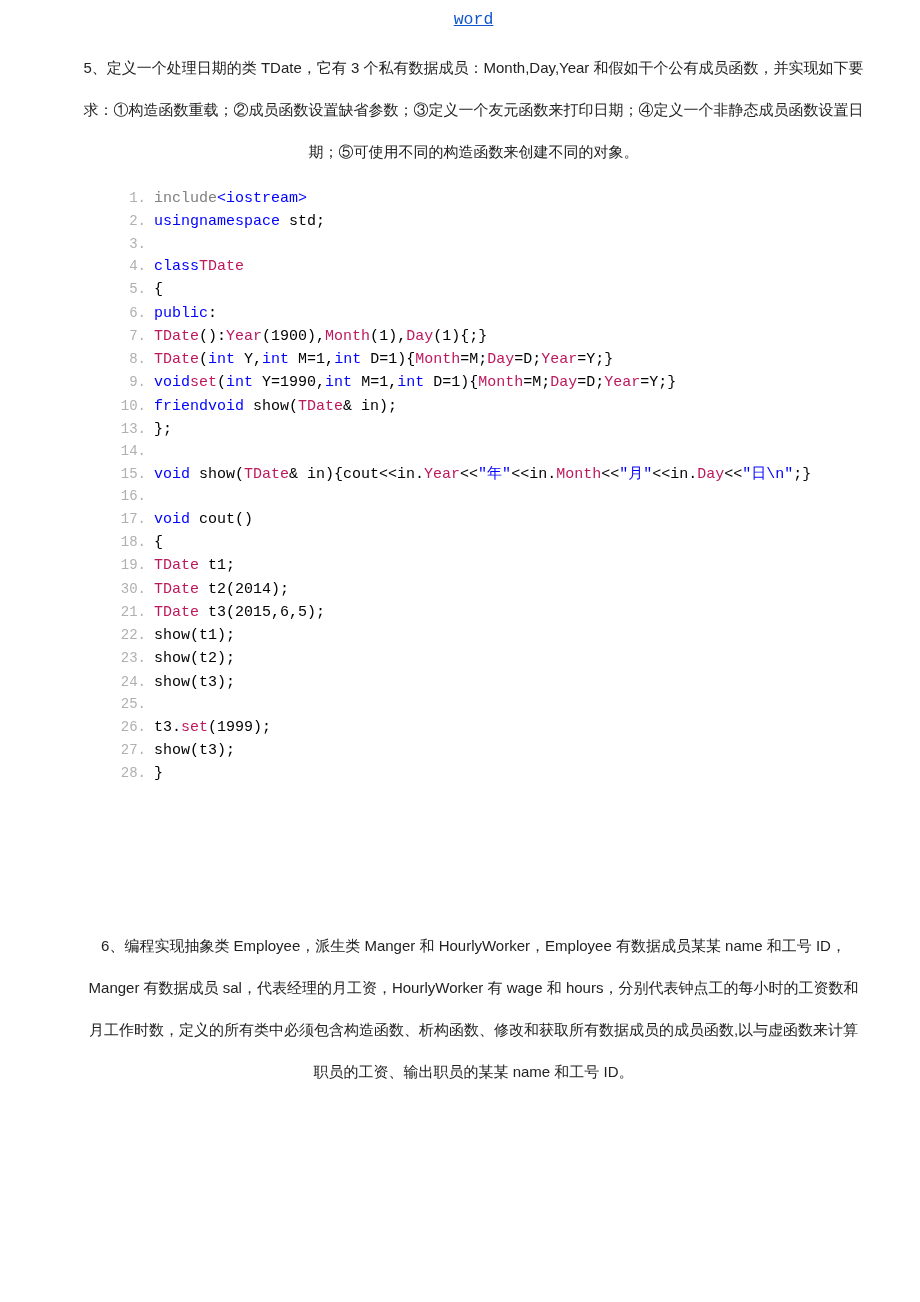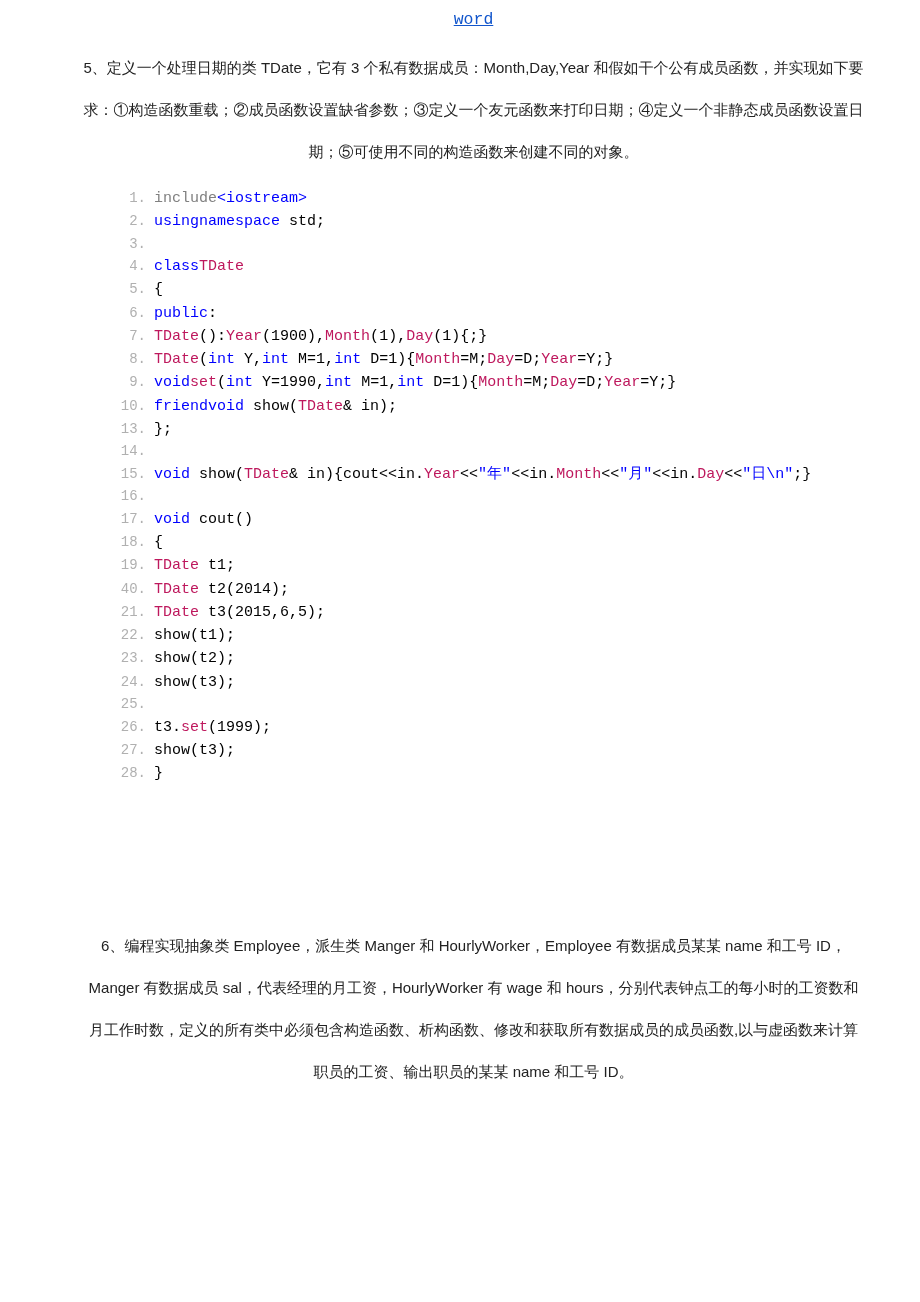--- a/index.html
+++ b/index.html
@@ -72,21 +72,21 @@
       <div class="code-line"><span class="ln">8.</span><span><span class="teal">TDate</span><span class="plain">(</span><span class="kw">int</span><span class="plain"> Y,</span><span class="kw">int</span><span class="plain"> M=</span><span class="plain">1</span><span class="plain">,</span><span class="kw">int</span><span class="plain"> D=</span><span class="plain">1</span><span class="plain">){</span><span class="teal">Month</span><span class="plain">=M;</span><span class="teal">Day</span><span class="plain">=D;</span><span class="teal">Year</span><span class="plain">=Y;}</span></span></div>
       <div class="code-line"><span class="ln">9.</span><span><span class="kw">void</span><span class="teal">set</span><span class="plain">(</span><span class="kw">int</span><span class="plain"> Y=</span><span class="plain">1990</span><span class="plain">,</span><span class="kw">int</span><span class="plain"> M=</span><span class="plain">1</span><span class="plain">,</span><span class="kw">int</span><span class="plain"> D=</span><span class="plain">1</span><span class="plain">){</span><span class="teal">Month</span><span class="plain">=M;</span><span class="teal">Day</span><span class="plain">=D;</span><span class="teal">Year</span><span class="plain">=Y;}</span></span></div>
       <div class="code-line"><span class="ln">10.</span><span><span class="kw">friend</span><span class="kw">void</span><span class="plain"> show(</span><span class="teal">TDate</span><span class="plain">&amp; in);</span></span></div>
       <div class="code-line"><span class="ln">13.</span><span><span class="plain">};</span></span></div>
       <div class="code-line"><span class="ln">14.</span><span></span></div>
       <div class="code-line"><span class="ln">15.</span><span><span class="kw">void</span><span class="plain"> show(</span><span class="teal">TDate</span><span class="plain">&amp; in){cout&lt;&lt;in.</span><span class="teal">Year</span><span class="plain">&lt;&lt;</span><span class="str">"年"</span><span class="plain">&lt;&lt;in.</span><span class="teal">Month</span><span class="plain">&lt;&lt;</span><span class="str">"月"</span><span class="plain">&lt;&lt;in.</span><span class="teal">Day</span><span class="plain">&lt;&lt;</span><span class="str">"日\n"</span><span class="plain">;}</span></span></div>
       <div class="code-line"><span class="ln">16.</span><span></span></div>
       <div class="code-line"><span class="ln">17.</span><span><span class="kw">void</span><span class="plain"> cout()</span></span></div>
       <div class="code-line"><span class="ln">18.</span><span><span class="plain">{</span></span></div>
       <div class="code-line"><span class="ln">19.</span><span><span class="teal">TDate</span><span class="plain"> t1;</span></span></div>
-      <div class="code-line"><span class="ln">40.</span><span><span class="teal">TDate</span><span class="plain"> t2(</span><span class="plain">2014</span><span class="plain">);</span></span></div>
+      <div class="code-line"><span class="ln">30.</span><span><span class="teal">TDate</span><span class="plain"> t2(</span><span class="plain">2014</span><span class="plain">);</span></span></div>
       <div class="code-line"><span class="ln">21.</span><span><span class="teal">TDate</span><span class="plain"> t3(</span><span class="plain">2015</span><span class="plain">,</span><span class="plain">6</span><span class="plain">,</span><span class="plain">5</span><span class="plain">);</span></span></div>
       <div class="code-line"><span class="ln">22.</span><span><span class="plain">show(t1);</span></span></div>
       <div class="code-line"><span class="ln">23.</span><span><span class="plain">show(t2);</span></span></div>
       <div class="code-line"><span class="ln">24.</span><span><span class="plain">show(t3);</span></span></div>
       <div class="code-line"><span class="ln">25.</span><span></span></div>
       <div class="code-line"><span class="ln">26.</span><span><span class="plain">t3.</span><span class="teal">set</span><span class="plain">(</span><span class="plain">1999</span><span class="plain">);</span></span></div>
       <div class="code-line"><span class="ln">27.</span><span><span class="plain">show(t3);</span></span></div>
       <div class="code-line"><span class="ln">28.</span><span><span class="plain">}</span></span></div>
     </div>
 

